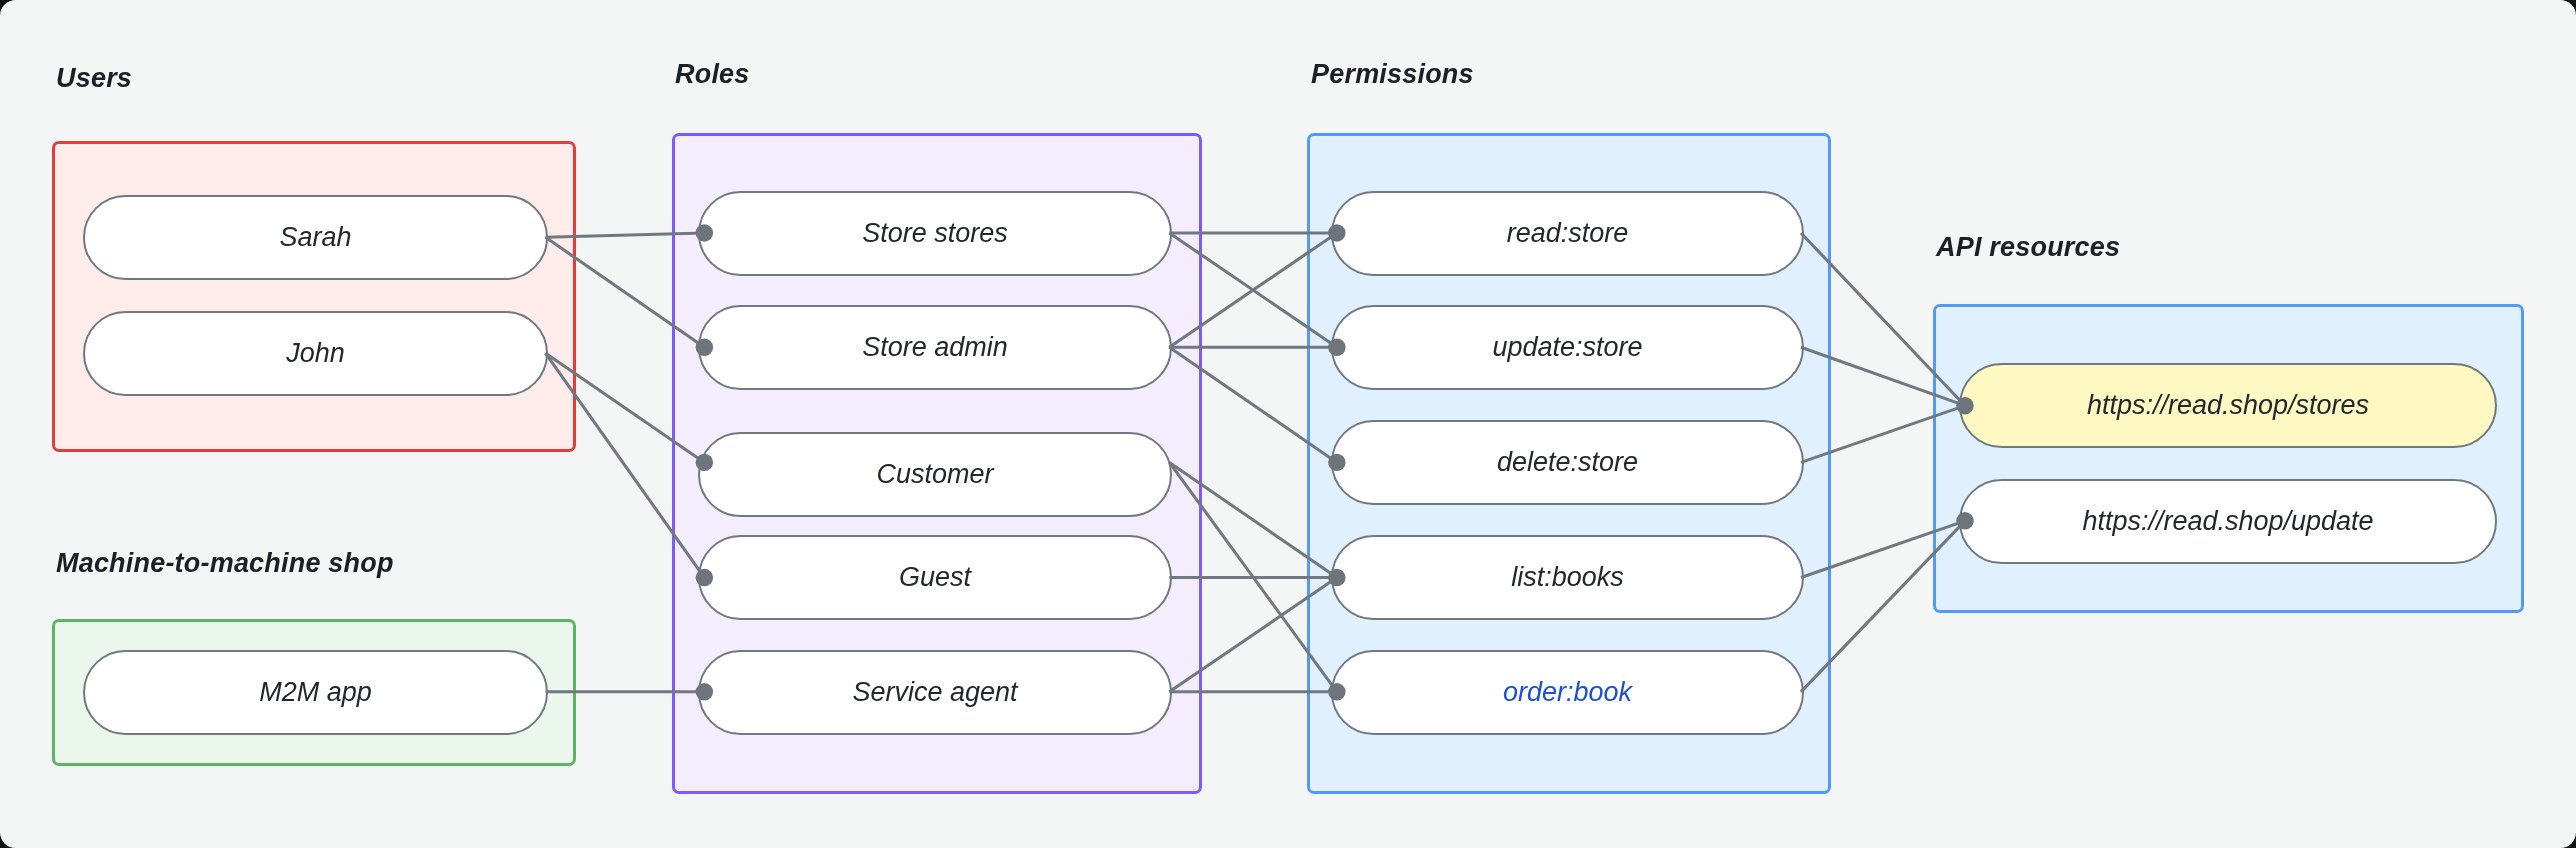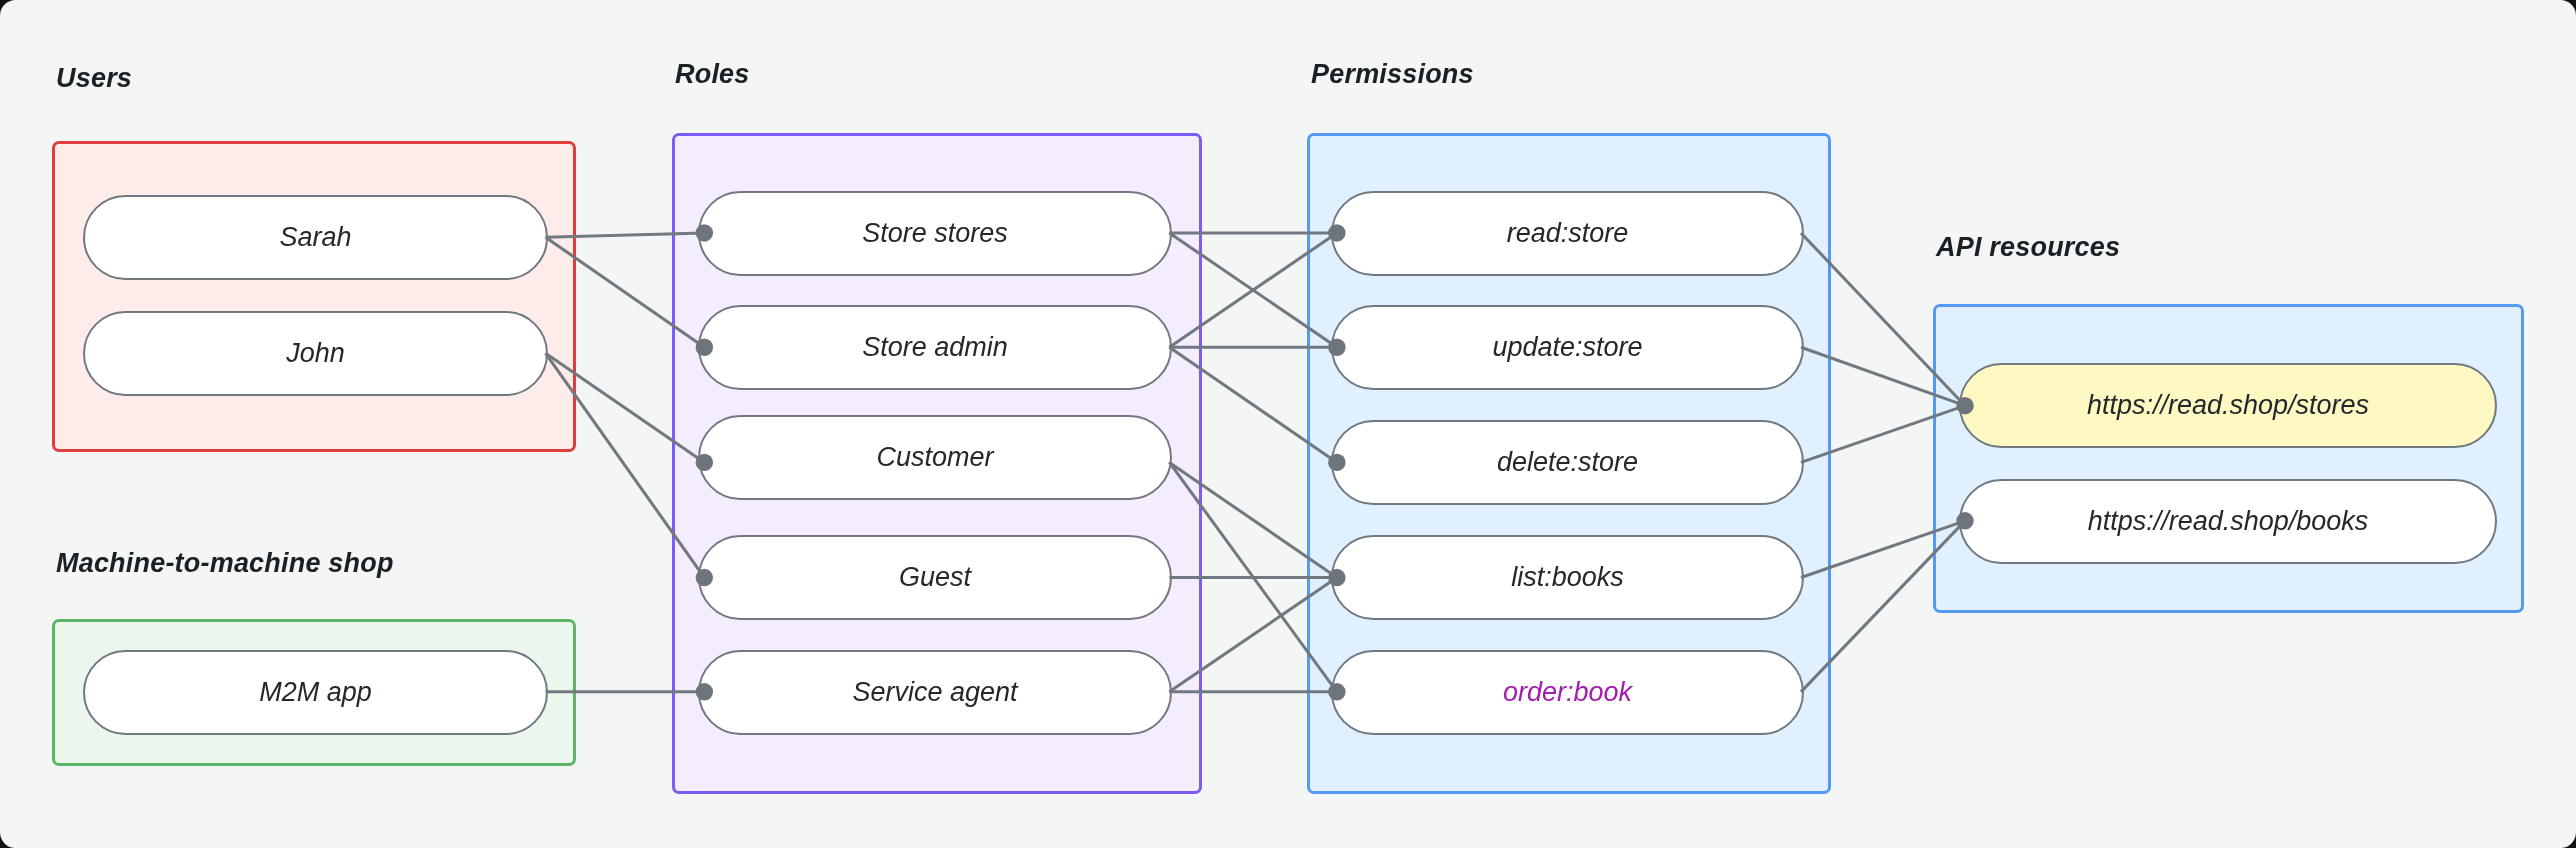--- a/index.html
+++ b/index.html
@@ -64,34 +64,34 @@
         <div class="group-label" style="left: 56px; top: 63px; color: rgb(27, 32, 38);">Users</div>
         <div class="pill" style="left: 83px; top: 195px; width: 465px; background: rgb(255, 255, 255); border-color: rgb(113, 120, 127); color: rgb(35, 40, 45);">Sarah</div>
         <div class="pill" style="left: 83px; top: 311px; width: 465px; background: rgb(255, 255, 255); border-color: rgb(113, 120, 127); color: rgb(35, 40, 45);">John</div>
         <div class="group-box" style="left: 52px; top: 619px; width: 524px; height: 147px; border-color: rgb(92, 181, 101); background: rgb(235, 246, 236);"></div>
         <div class="group-label" style="left: 56px; top: 548px; color: rgb(27, 32, 38);">Machine-to-machine shop</div>
         <div class="pill" style="left: 83px; top: 650px; width: 465px; background: rgb(255, 255, 255); border-color: rgb(113, 120, 127); color: rgb(35, 40, 45);">M2M app</div>
         <div class="group-box" style="left: 672px; top: 133px; width: 530px; height: 661px; border-color: rgb(123, 91, 250); background: rgb(243, 237, 253);"></div>
         <div class="group-label" style="left: 675px; top: 59px; color: rgb(27, 32, 38);">Roles</div>
         <div class="pill" style="left: 698px; top: 191px; width: 474px; background: rgb(255, 255, 255); border-color: rgb(113, 120, 127); color: rgb(35, 40, 45);">Store stores</div>
         <div class="pill" style="left: 698px; top: 305px; width: 474px; background: rgb(255, 255, 255); border-color: rgb(113, 120, 127); color: rgb(35, 40, 45);">Store admin</div>
-        <div class="pill" style="left: 698px; top: 415px; width: 474px; background: rgb(255, 255, 255); border-color: rgb(113, 120, 127); color: rgb(35, 40, 45);">Customer</div>
+        <div class="pill" style="left: 698px; top: 432px; width: 474px; background: rgb(255, 255, 255); border-color: rgb(113, 120, 127); color: rgb(35, 40, 45);">Customer</div>
         <div class="pill" style="left: 698px; top: 535px; width: 474px; background: rgb(255, 255, 255); border-color: rgb(113, 120, 127); color: rgb(35, 40, 45);">Guest</div>
         <div class="pill" style="left: 698px; top: 650px; width: 474px; background: rgb(255, 255, 255); border-color: rgb(113, 120, 127); color: rgb(35, 40, 45);">Service agent</div>
         <div class="group-box" style="left: 1307px; top: 133px; width: 524px; height: 661px; border-color: rgb(84, 154, 245); background: rgb(225, 240, 254);"></div>
         <div class="group-label" style="left: 1311px; top: 59px; color: rgb(27, 32, 38);">Permissions</div>
         <div class="pill" style="left: 1331px; top: 191px; width: 473px; background: rgb(255, 255, 255); border-color: rgb(113, 120, 127); color: rgb(35, 40, 45);">read:store</div>
         <div class="pill" style="left: 1331px; top: 305px; width: 473px; background: rgb(255, 255, 255); border-color: rgb(113, 120, 127); color: rgb(35, 40, 45);">update:store</div>
         <div class="pill" style="left: 1331px; top: 420px; width: 473px; background: rgb(255, 255, 255); border-color: rgb(113, 120, 127); color: rgb(35, 40, 45);">delete:store</div>
         <div class="pill" style="left: 1331px; top: 535px; width: 473px; background: rgb(255, 255, 255); border-color: rgb(113, 120, 127); color: rgb(35, 40, 45);">list:books</div>
-        <div class="pill" style="left: 1331px; top: 650px; width: 473px; background: rgb(255, 255, 255); border-color: rgb(113, 120, 127); color: #a21caf;">order:book</div>
+        <div class="pill" style="left: 1331px; top: 650px; width: 473px; background: rgb(255, 255, 255); border-color: rgb(113, 120, 127); color: #1d4ed8;">order:book</div>
         <div class="group-box" style="left: 1933px; top: 304px; width: 591px; height: 309px; border-color: rgb(84, 154, 245); background: rgb(225, 240, 254);"></div>
         <div class="group-label" style="left: 1936px; top: 232px; color: rgb(27, 32, 38);">API resources</div>
         <div class="pill" style="left: 1959px; top: 363px; width: 538px; background: #fef9c3; border-color: rgb(113, 120, 127); color: rgb(35, 40, 45);">https://read.shop/stores</div>
-        <div class="pill" style="left: 1959px; top: 479px; width: 538px; background: rgb(255, 255, 255); border-color: rgb(113, 120, 127); color: rgb(35, 40, 45);">https://read.shop/books</div>
+        <div class="pill" style="left: 1959px; top: 479px; width: 538px; background: rgb(255, 255, 255); border-color: rgb(113, 120, 127); color: rgb(35, 40, 45);">https://read.shop/update</div>
       </div>
     <svg id="edge-layer" width="2576" height="848" viewBox="0 0 2952 972">
         <line x1="625" y1="272" x2="807" y2="267" stroke="#71787f" stroke-width="3.5"></line>
         <line x1="625" y1="272" x2="807" y2="398" stroke="#71787f" stroke-width="3.5"></line>
         <line x1="625" y1="405" x2="807" y2="530" stroke="#71787f" stroke-width="3.5"></line>
         <line x1="625" y1="405" x2="807" y2="662" stroke="#71787f" stroke-width="3.5"></line>
         <line x1="625" y1="793" x2="807" y2="793" stroke="#71787f" stroke-width="3.5"></line>
         <line x1="1340" y1="267" x2="1532" y2="267" stroke="#71787f" stroke-width="3.5"></line>
         <line x1="1340" y1="267" x2="1532" y2="398" stroke="#71787f" stroke-width="3.5"></line>
         <line x1="1340" y1="398" x2="1532" y2="267" stroke="#71787f" stroke-width="3.5"></line>

